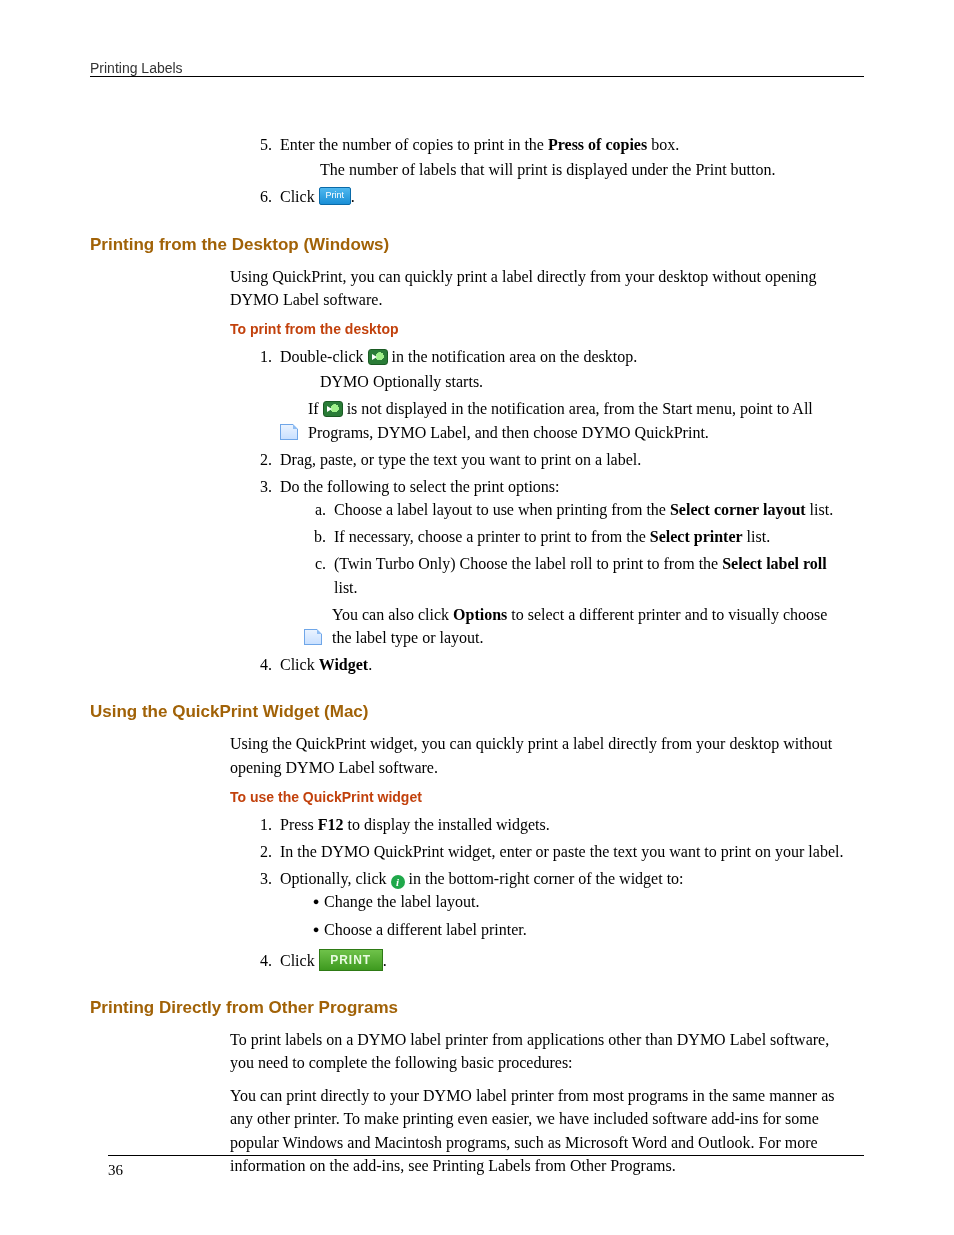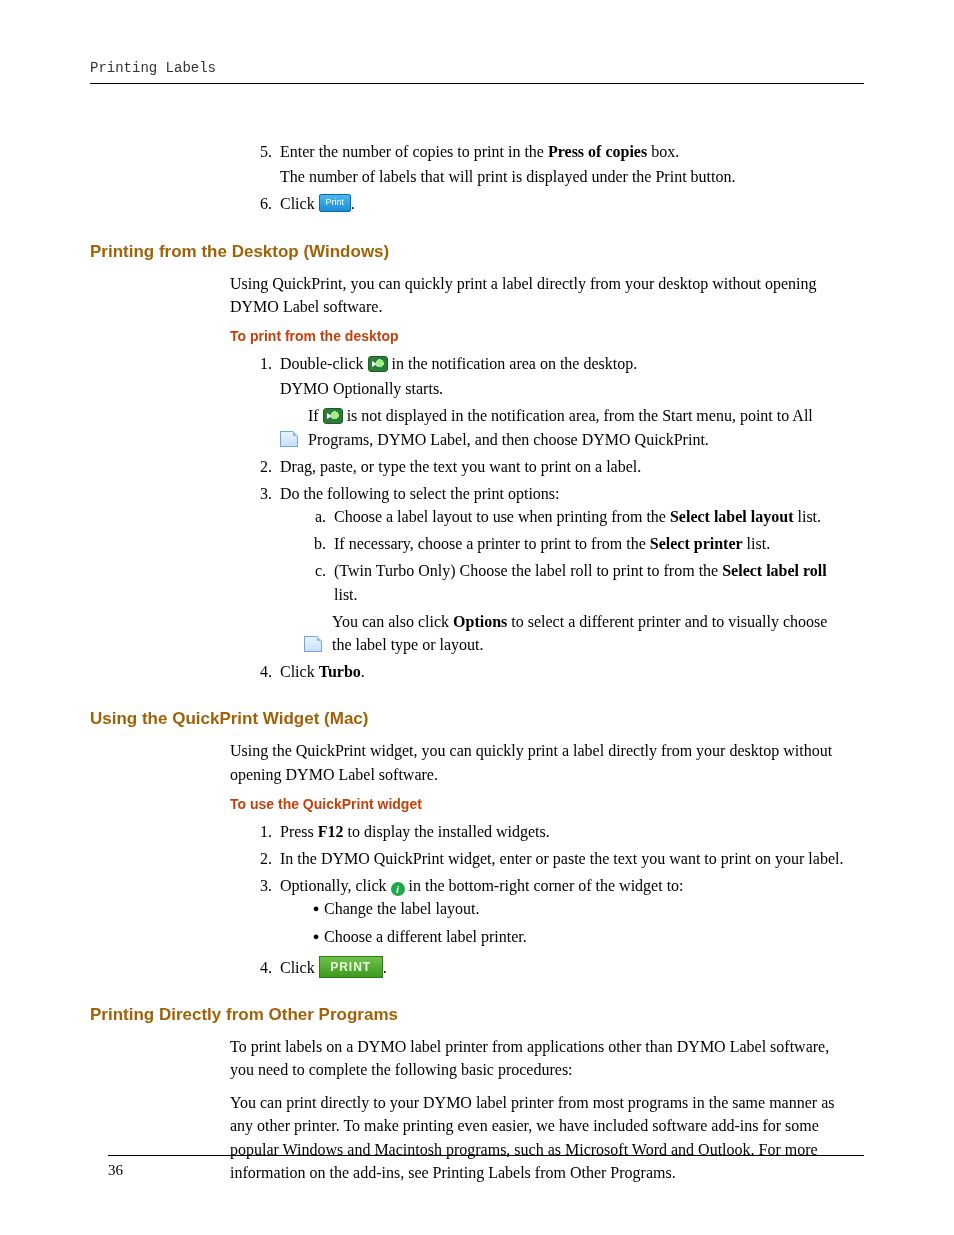--- a/index.html
+++ b/index.html
@@ -11,24 +11,24 @@
     color: #000;
   }
   .page {
     width: 954px;
     height: 1235px;
     position: relative;
     box-sizing: border-box;
     padding: 60px 90px 40px 90px;
   }
   .hdr {
-    font-family: Liberation Mono, monospace;
+    font-family: Liberation Sans, sans-serif;
     font-size: 14px;
     color: #333;
-    padding-bottom: 7px;
+    padding-bottom: 0;
     border-bottom: 1px solid #000;
     margin-bottom: 56px;
   }
   .content {
     padding-left: 0;
     padding-right: 14px;
   }
   .steps {
     margin: 0 0 0 160px;
     padding: 0;
@@ -40,20 +40,21 @@
   }
   .num {
     width: 22px;
     flex: 0 0 22px;
     text-align: right;
     padding-right: 8px;
   }
   .stxt { flex: 1; }
   .subline {
     margin-top: 2px;
+    margin-left: 40px;
   }
   .h2 {
     font-family: Verdana, Geneva, sans-serif;
     font-weight: bold;
     font-size: 17px;
     color: #a16207;
     margin: 26px 0 10px 0;
   }
   .para {
     margin: 0 0 10px 140px;
@@ -244,40 +245,40 @@
         <div class="num">2.</div>
         <div class="stxt">Drag, paste, or type the text you want to print on a label.</div>
       </div>
       <div class="step">
         <div class="num">3.</div>
         <div class="stxt">
           <span>Do the following to select the print options:</span>
           <div class="sub">
             <div class="subitem">
               <div class="snum">a.</div>
-              <div><span>Choose a label layout to use when printing from the </span><b>Select label layout</b><span> list.</span></div>
+              <div><span>Choose a label layout to use when printing from the </span><b>Select corner layout</b><span> list.</span></div>
             </div>
             <div class="subitem">
               <div class="snum">b.</div>
               <div><span>If necessary, choose a printer to print to from the </span><b>Select printer</b><span> list.</span></div>
             </div>
             <div class="subitem">
               <div class="snum">c.</div>
               <div><span>(Twin Turbo Only) Choose the label roll to print to from the </span><b>Select label roll</b><span> list.</span></div>
             </div>
             <div class="note" style="margin-left:-4px;">
               <div class="noteicon"><span class="icon-note"></span></div>
               <div><span>You can also click </span><b>Options</b><span> to select a different printer and to visually choose the label type or layout.</span></div>
             </div>
           </div>
         </div>
       </div>
       <div class="step">
         <div class="num">4.</div>
-        <div class="stxt"><span>Click </span><b>Turbo</b><span>.</span></div>
+        <div class="stxt"><span>Click </span><b>Widget</b><span>.</span></div>
       </div>
     </div>
 
     <div class="h2">Using the QuickPrint Widget (Mac)</div>
     <div class="para">Using the QuickPrint widget, you can quickly print a label directly from your desktop without opening DYMO Label software.</div>
     <div class="htask">To use the QuickPrint widget</div>
 
     <div class="steps">
       <div class="step">
         <div class="num">1.</div>

